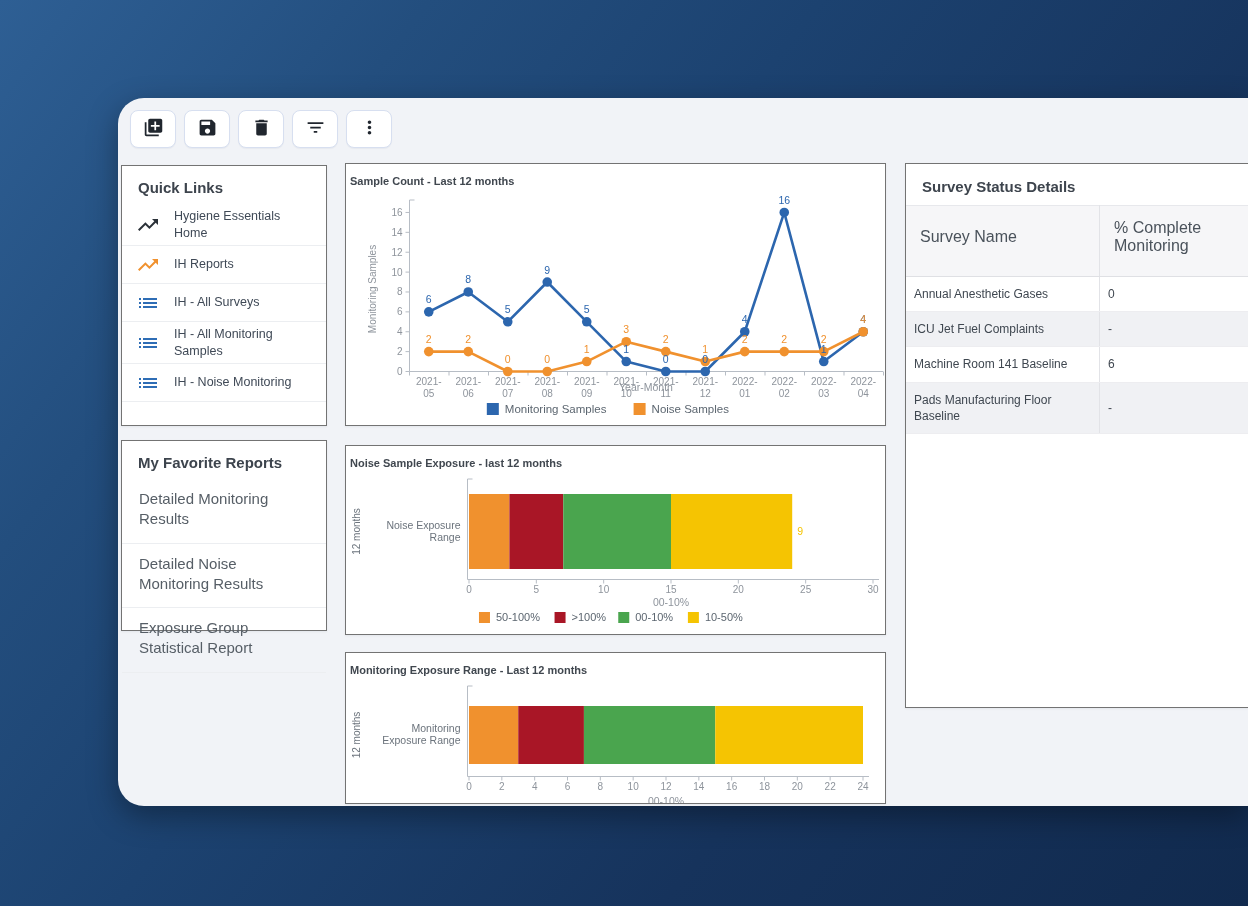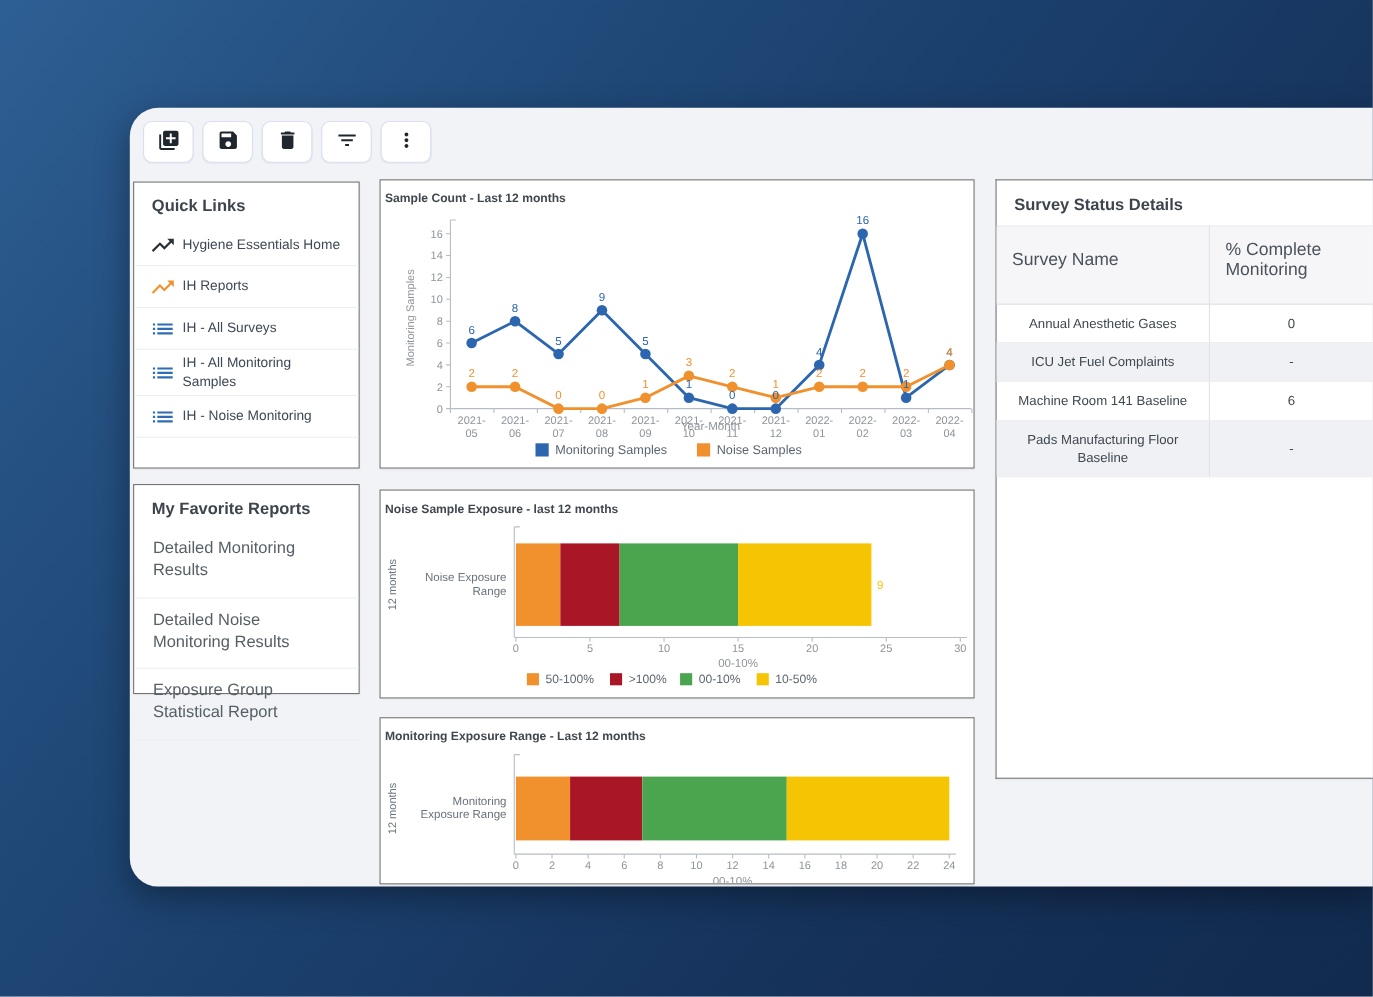--- a/index.html
+++ b/index.html
@@ -22,21 +22,21 @@
   }
   .tbtn svg{width:21px;height:21px;fill:#20262e;}
   
   .card{
     position:absolute;background:#fff;border:1px solid #737373;box-sizing:border-box;
     box-shadow:0 1px 2px rgba(20,30,50,.06);
   }
   .side-title{font-size:15px;font-weight:bold;color:#3d444d;padding:13px 16px 8px;}
   
   #quick-links{left:3px;top:67px;width:206px;height:261px;}
-  .ql-item{display:flex;align-items:center;gap:6px;padding:4px 14px;min-height:38px;
+  .ql-item{display:flex;align-items:center;gap:14px;padding:4px 14px;min-height:38px;
     border-bottom:1px solid #eceef1;box-sizing:border-box;cursor:pointer;}
   .ql-item .icon{width:24px;height:24px;flex:0 0 24px;}
   .ql-item .icon svg{width:24px;height:24px;}
   .ql-label{font-size:12.5px;color:#3f4956;line-height:1.32;}
   
   #favorites{left:3px;top:342px;width:206px;height:191px;}
   .fav-item{padding:10px 17px 13px;border-bottom:1px solid #eceef1;font-size:15px;
     color:#565e66;line-height:1.35;cursor:pointer;}
   
   .chart-card{overflow:hidden;}
@@ -49,22 +49,22 @@
   
   #survey{left:787px;top:65px;width:343px;height:545px;border-right:none;}
   .survey-title{font-size:15px;font-weight:bold;color:#3d444d;padding:14px 16px 10px;}
   table.survey{border-collapse:collapse;width:100%;table-layout:fixed;}
   table.survey th{
     text-align:left;font-weight:normal;font-size:16px;color:#4a525b;
     padding:13px 14px 21px;background:#f6f6f8;
     border-top:1px solid #e7e8ec;border-bottom:1px solid #dfe0e4;
   }
   table.survey td{
-    font-size:12px;color:#3f4750;padding:9px 14px;border-bottom:1px solid #ededf0;
-    line-height:1.35;vertical-align:middle;text-align:center;
+    font-size:12px;color:#3f4750;padding:9px 8px;border-bottom:1px solid #ededf0;
+    line-height:1.35;vertical-align:middle;
   }
   table.survey th:first-child,table.survey td:first-child{border-right:1px solid #e2e3e7;width:165px;}
   tr.alt td{background:#f0f1f4;}
 </style>
 </head>
 <body>
 
 <div class="panel">
 
   <div class="toolbar">

